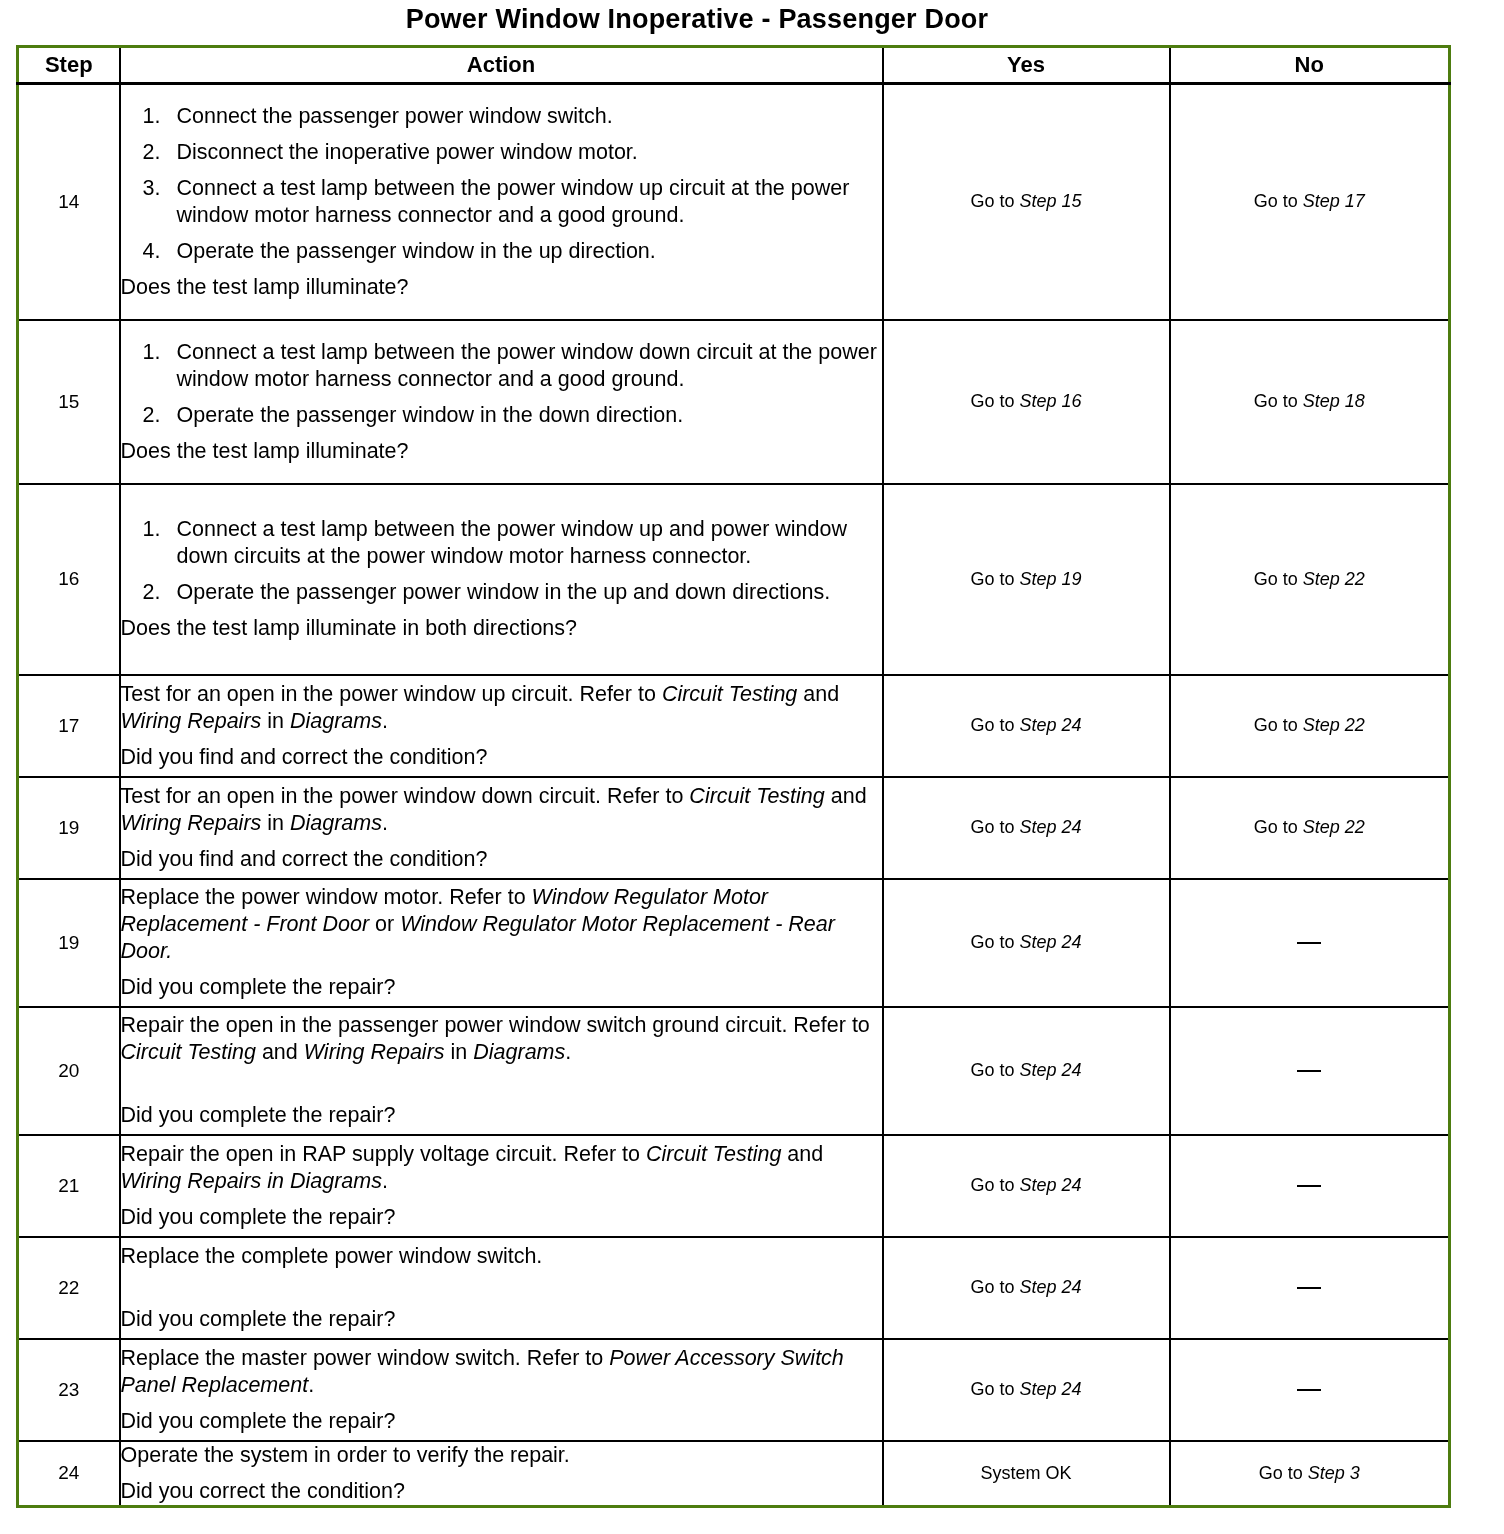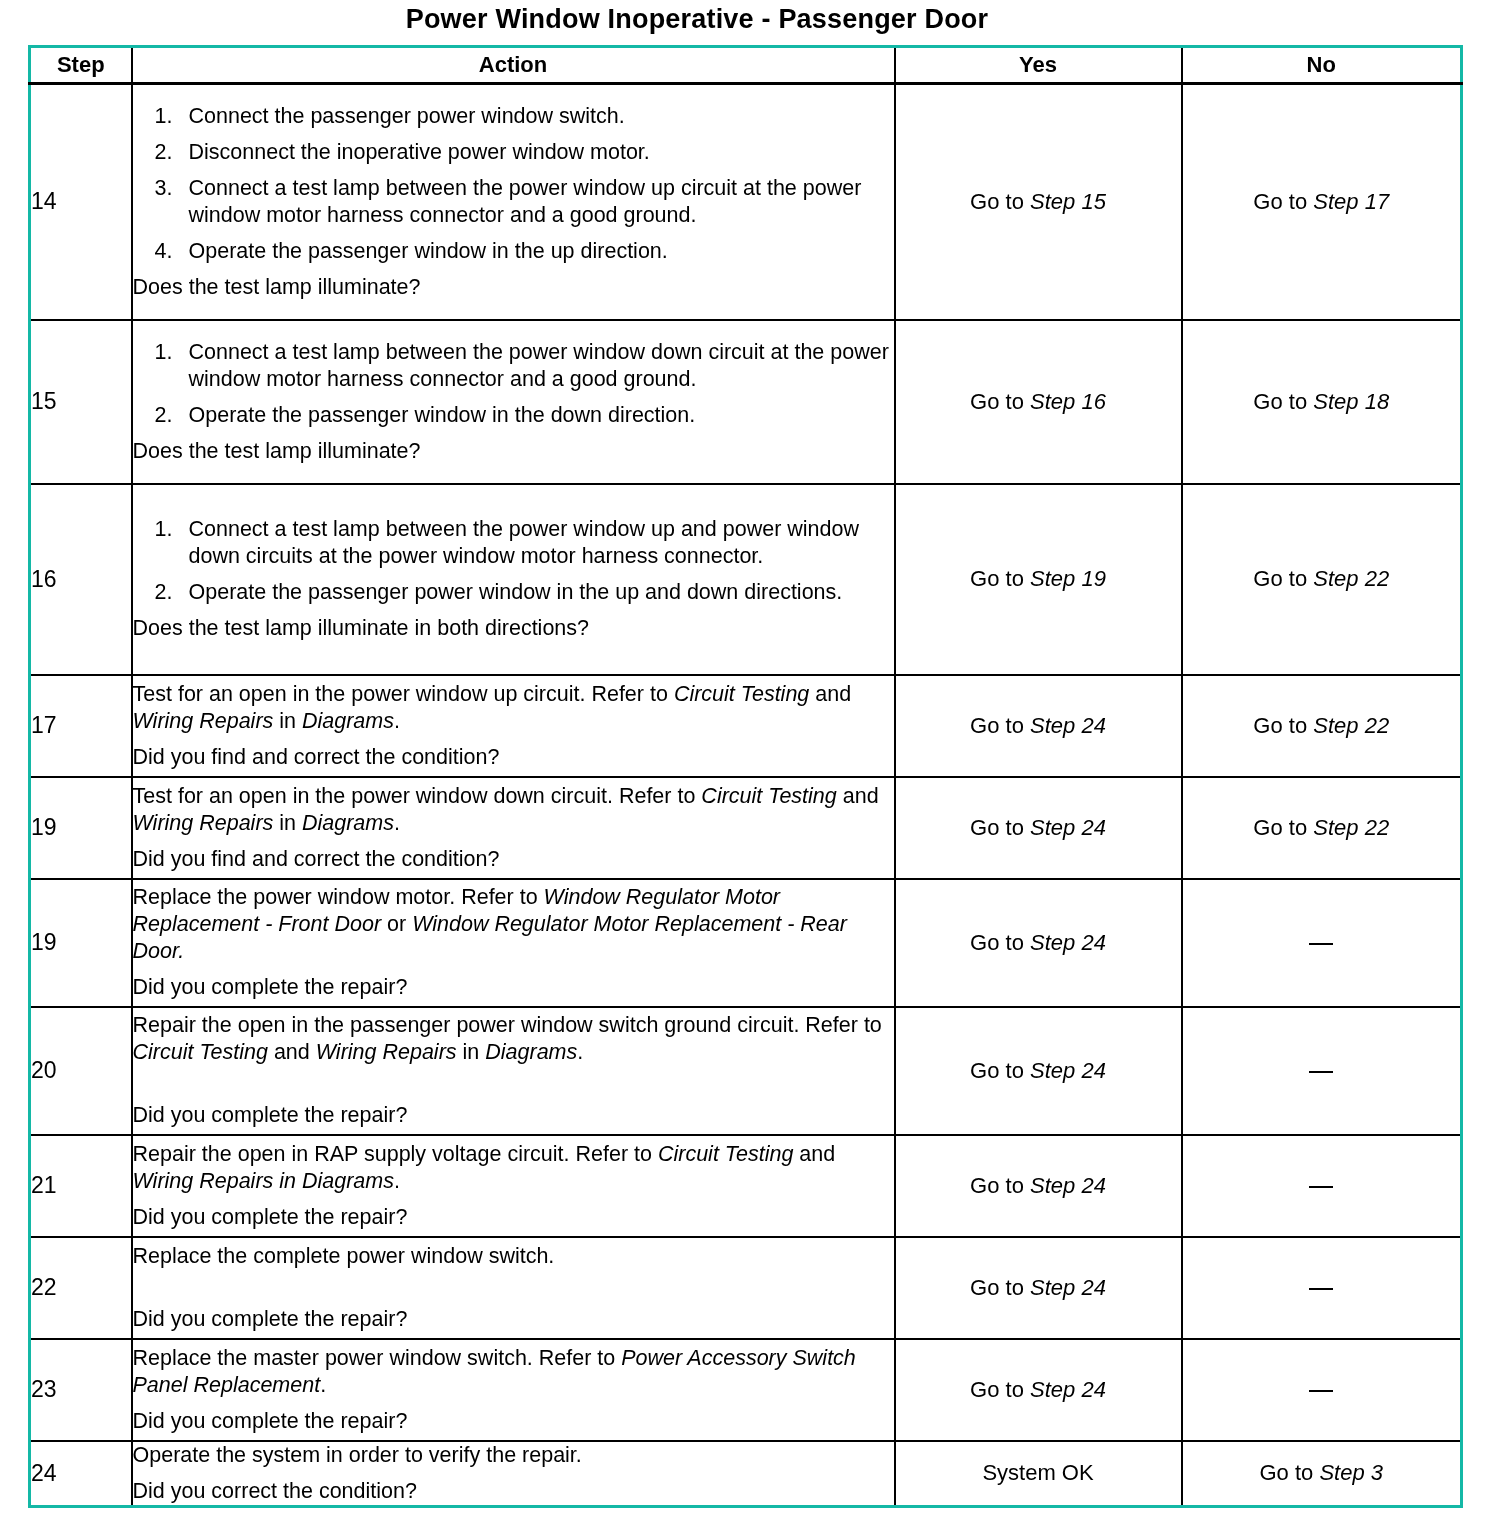--- a/index.html
+++ b/index.html
@@ -21,56 +21,56 @@
     left: 12px;
     width: 1370px;
     text-align: center;
     font-weight: bold;
     font-size: 27px;
     letter-spacing: 0.2px;
   }
   table.diag {
     position: absolute;
     top: 45px;
-    left: 28px;
+    left: 16px;
     width: 1432px;
     border-collapse: collapse;
     table-layout: fixed;
-    border: 3px solid #14b8a6;
+    border: 3px solid #4d7c0f;
   }
   table.diag col.c-step { width: 102px; }
   table.diag col.c-action { width: 763px; }
   table.diag col.c-yes { width: 287px; }
   table.diag col.c-no { width: 280px; }
   table.diag th, table.diag td {
     border: 2.5px solid #000;
     padding: 0;
     vertical-align: middle;
   }
   table.diag th {
     height: 34px;
     font-weight: bold;
     font-size: 22px;
     text-align: center;
     border-bottom: 3px solid #000;
   }
   td.step {
-    text-align: left;
-    font-size: 23px;
+    text-align: center;
+    font-size: 19px;
   }
   td.action {
     vertical-align: top;
     padding: 6px 10px 6px 12px;
     font-size: 21.5px;
     line-height: 27px;
   }
   td.yes, td.no {
     text-align: center;
     vertical-align: bottom;
-    font-size: 22px;
+    font-size: 18px;
     padding-bottom: 8px;
   }
   td.no.dash {
     vertical-align: middle;
     padding-bottom: 0;
   }
   .dash-mark {
     display: inline-block;
     width: 24px;
     border-top: 2px solid #000;

